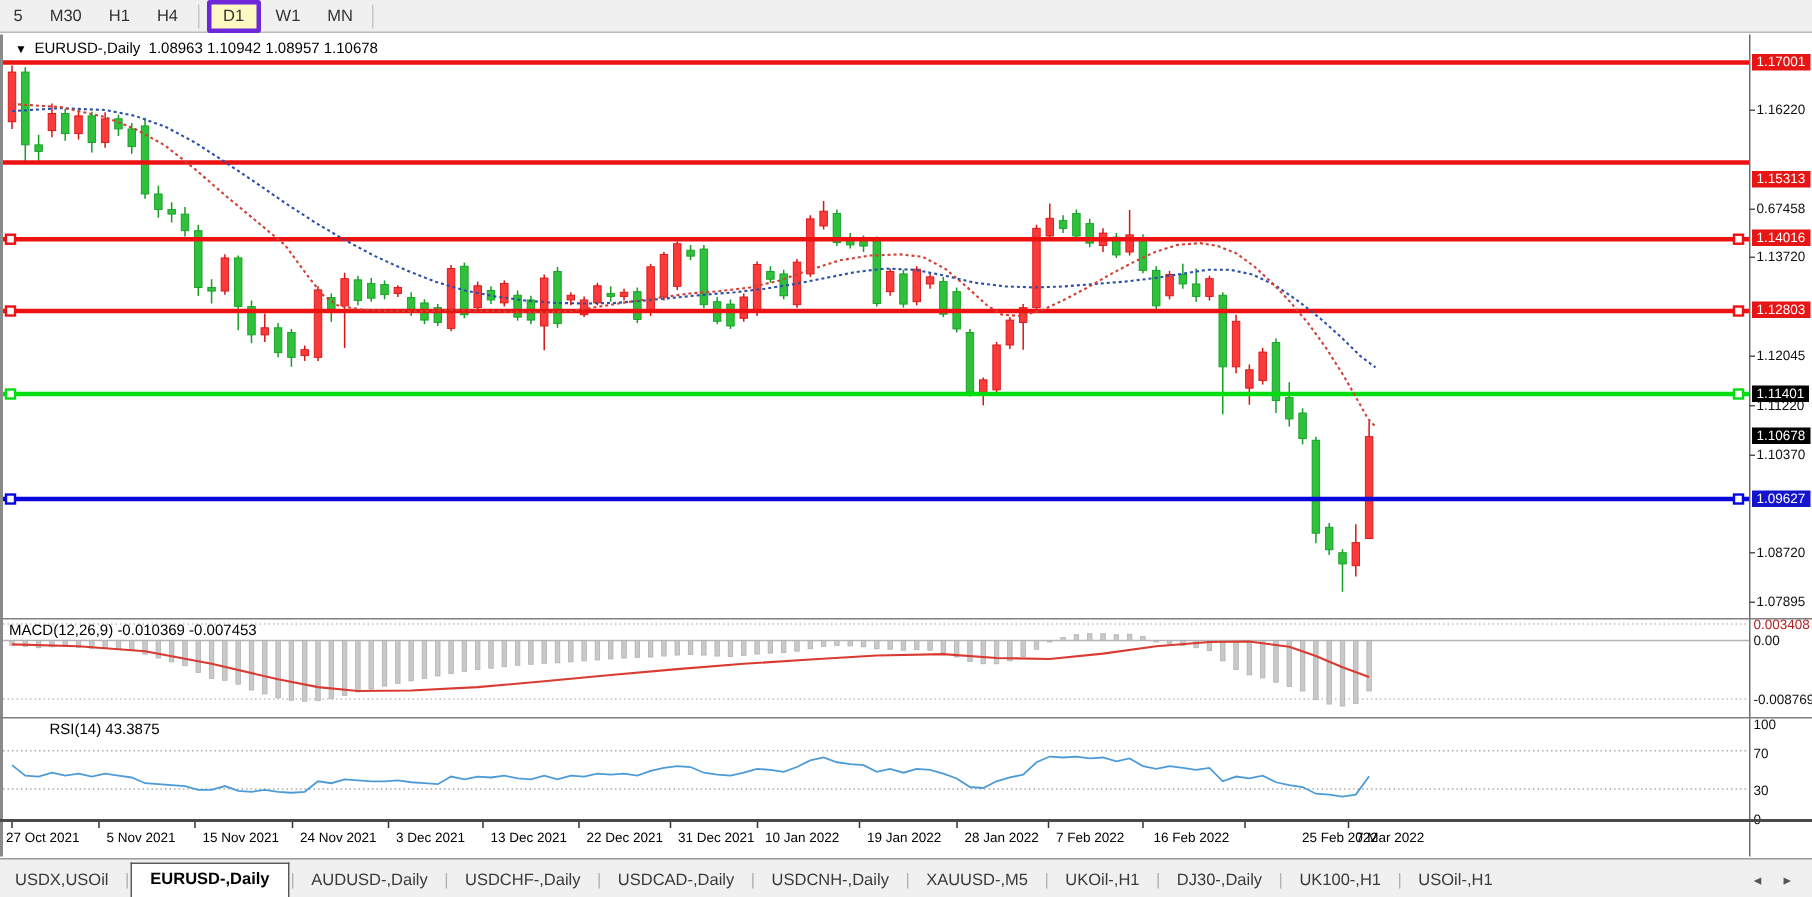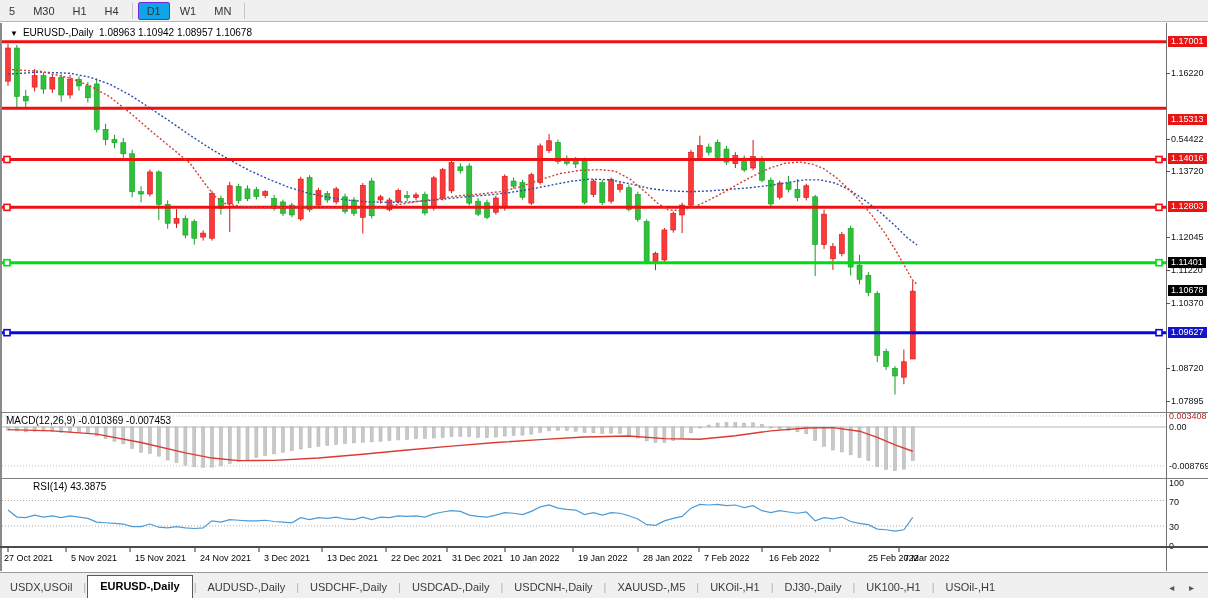--- a/index.html
+++ b/index.html
@@ -1,21 +1,21 @@
 <!DOCTYPE html>
 <html><head>
 <meta charset="utf-8">
 <style>
   * { margin:0; padding:0; box-sizing:border-box; }
   html,body { width:1208px; height:598px; overflow:hidden; }
   body { font-family:"Liberation Sans", sans-serif; background:#ffffff; position:relative; }
   #toolbar { position:absolute; left:0; top:0; width:1208px; height:22px; background:#f0f0f0;
              border-bottom:1px solid #b9b9b9; display:flex; align-items:center; font-size:11px; color:#333; }
   .tf-btn { padding:2px 8px; margin:0 1px; cursor:default; }
-  .tf-btn.active { border:1px solid #6d28d9; background:#0ea5e9; border-radius:2px; }
+  .tf-btn.active { border:3px solid #6d28d9; background:#fef9c3; border-radius:2px; }
   .tf-sep { width:1px; height:16px; background:#c6c6c6; margin:0 4px; }
   #chart-area { position:absolute; left:0; top:23px; width:1208px; height:548px; background:#fff; }
   #plot-svg { position:absolute; left:0; top:0; }
   .hline { position:absolute; left:0; width:1208px; background:#808080; height:1px; }
   #scale-divider { position:absolute; left:1166px; top:0; width:1px; height:548px; background:#6f6f6f; }
   #left-border { position:absolute; left:0; top:0; width:2px; height:548px; background:#8a8a8a; }
   #pane-title { position:absolute; left:10px; top:4px; font-size:10px; color:#000; white-space:nowrap; }
   #pane-title .tri { font-size:8px; margin-right:5px; }
   #macd-label, #rsi-label { position:absolute; left:6px; font-size:10px; color:#000; white-space:nowrap; }
   .scale-label { position:absolute; left:1171px; font-size:9px; color:#111; line-height:10px; }
@@ -405,21 +405,21 @@
   <div id="macd-label" style="top:392px;">
     <span>MACD(12,26,9)</span>&nbsp;<span>-0.010369 -0.007453</span>
   </div>
   <div id="rsi-label" style="top:458px;padding-left:27px;">
     <span>RSI(14)</span>&nbsp;<span>43.3875</span>
   </div>
   <div id="scale-col">
       <div class="scale-tick" style="top: 49.502px;"></div>
       <div class="scale-label" style="top: 44.502px;">1.16220</div>
       <div class="scale-tick" style="top: 115.603px;"></div>
-      <div class="scale-label" style="top: 110.603px;">0.54422</div>
+      <div class="scale-label" style="top: 110.603px;">0.67458</div>
       <div class="scale-tick" style="top: 148.16px;"></div>
       <div class="scale-label" style="top: 143.16px;">1.13720</div>
       <div class="scale-tick" style="top: 214.261px;"></div>
       <div class="scale-label" style="top: 209.261px;">1.12045</div>
       <div class="scale-tick" style="top: 246.818px;"></div>
       <div class="scale-label" style="top: 241.818px;">1.11220</div>
       <div class="scale-tick" style="top: 280.362px;"></div>
       <div class="scale-label" style="top: 275.362px;">1.10370</div>
       <div class="scale-tick" style="top: 345.477px;"></div>
       <div class="scale-label" style="top: 340.477px;">1.08720</div>

